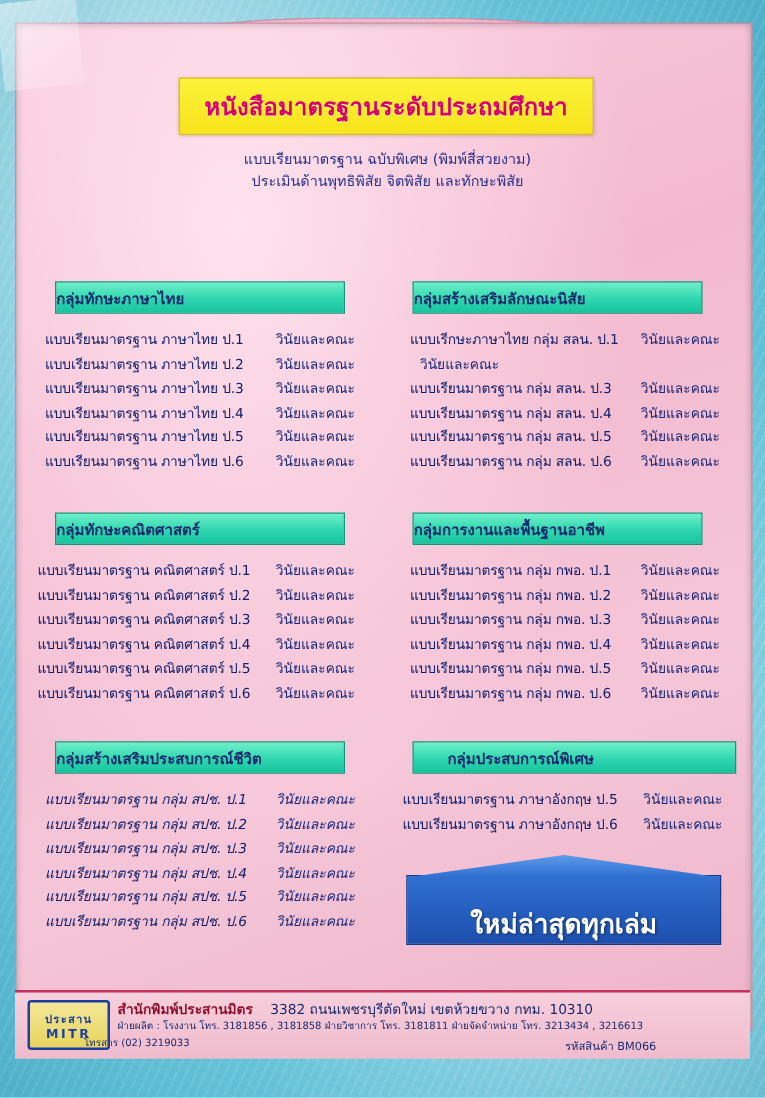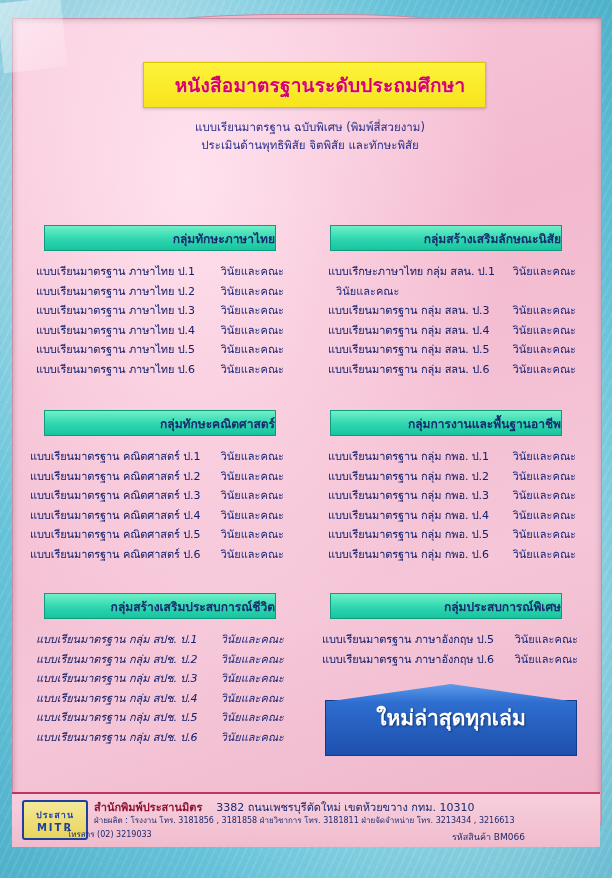--- a/index.html
+++ b/index.html
@@ -39,55 +39,54 @@
     border-radius:300px 300px 0 0/70px 70px 0 0;
     border:1px solid #c98da4;border-bottom:none;
   }
   
   .title-band{
     position:absolute;left:143px;top:62px;width:330px;height:44px;
     background:linear-gradient(180deg,#fdf33a 0%, #f7e41c 100%);
     border:1px solid #d9c400;
     display:flex;align-items:center;justify-content:center;
     box-shadow:0 1px 3px rgba(0,0,0,.2);
-    padding-left:11px;
   }
   .title-band span{
     color:#d6006e;font-size:19px;font-weight:bold;letter-spacing:.2px;
     text-shadow:0 1px 0 rgba(255,255,255,.5);
     font-family:"DejaVu Sans","Liberation Sans",sans-serif;
   }
   .subtitle{
     position:absolute;left:100px;top:118px;width:420px;text-align:center;
     color:#28308c;font-size:11.5px;line-height:18px;
   }
   
   .cat{
     position:absolute;height:24px;
     background:linear-gradient(180deg,#6ff0c8 0%, #2fd6b0 55%, #17c49e 100%);
     border:1px solid #0f9a7d;
-    display:flex;align-items:center;justify-content:flex-end;
+    display:flex;align-items:center;justify-content:flex-start;
   }
   .cat span{
     color:#182a6e;font-size:12px;font-weight:bold;
   }
   
   .list{position:absolute;}
   .row{
     display:flex;align-items:baseline;justify-content:space-between;
     font-size:11px;color:#14216b;line-height:19.5px;white-space:nowrap;
   }
   .row .nm{letter-spacing:-.1px;}
   .row .au{color:#1a2a7a;padding-left:8px;}
   
   .newbanner{
     position:absolute;left:325px;top:700px;width:250px;height:54px;
     background:linear-gradient(180deg,#2f6fd0 0%, #1d4fae 100%);
     border:1px solid #123a86;
-    display:flex;align-items:flex-start;justify-content:center;
+    display:flex;align-items:flex-end;justify-content:center;
   }
   .newbanner .roof{
     position:absolute;left:-1px;top:-17px;width:252px;height:18px;
     background:linear-gradient(180deg,#5d9bea 0%,#2f6fd0 100%);
     clip-path:polygon(50% 0,100% 100%,0 100%);
   }
   .newbanner span{
     color:#ffffff;font-size:21px;font-weight:bold;
     text-shadow:1px 1px 2px rgba(0,0,0,.45);
   }
@@ -286,21 +285,21 @@
     <div class="row">
         <span class="nm">แบบเรียนมาตรฐาน กลุ่ม สปช. ป.5</span>
         <span class="au">วินัยและคณะ</span>
       </div>
     <div class="row">
         <span class="nm">แบบเรียนมาตรฐาน กลุ่ม สปช. ป.6</span>
         <span class="au">วินัยและคณะ</span>
       </div>
   </div>
 
-  <div class="cat" style="left:330px;top:593px;width:230px;">
+  <div class="cat" style="left:330px;top:593px;width:230px;padding-left:27px;">
     <span>กลุ่มประสบการณ์พิเศษ</span>
   </div>
   <div class="list" style="left:322px;top:630px;width:256px;">
     <div class="row">
         <span class="nm">แบบเรียนมาตรฐาน ภาษาอังกฤษ ป.5</span>
         <span class="au">วินัยและคณะ</span>
       </div>
     <div class="row">
         <span class="nm">แบบเรียนมาตรฐาน ภาษาอังกฤษ ป.6</span>
         <span class="au">วินัยและคณะ</span>

